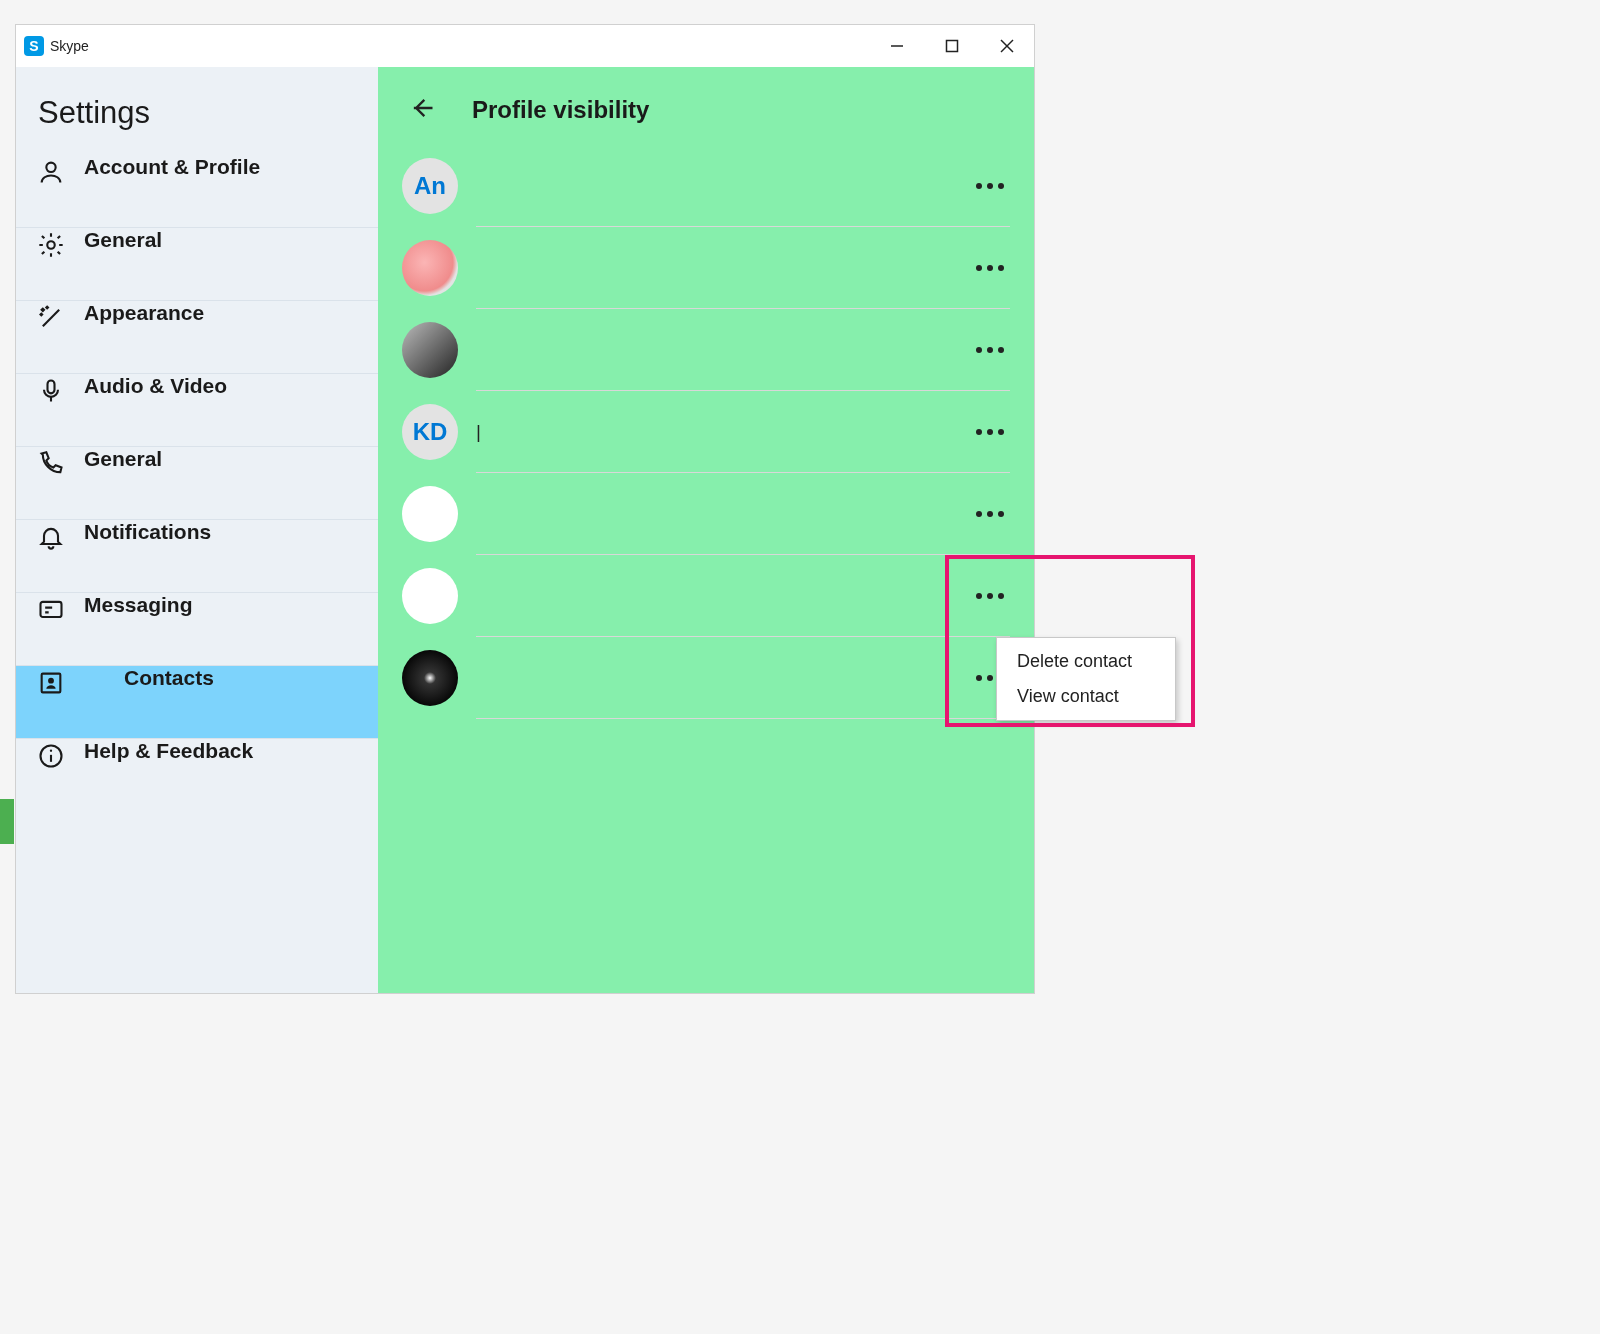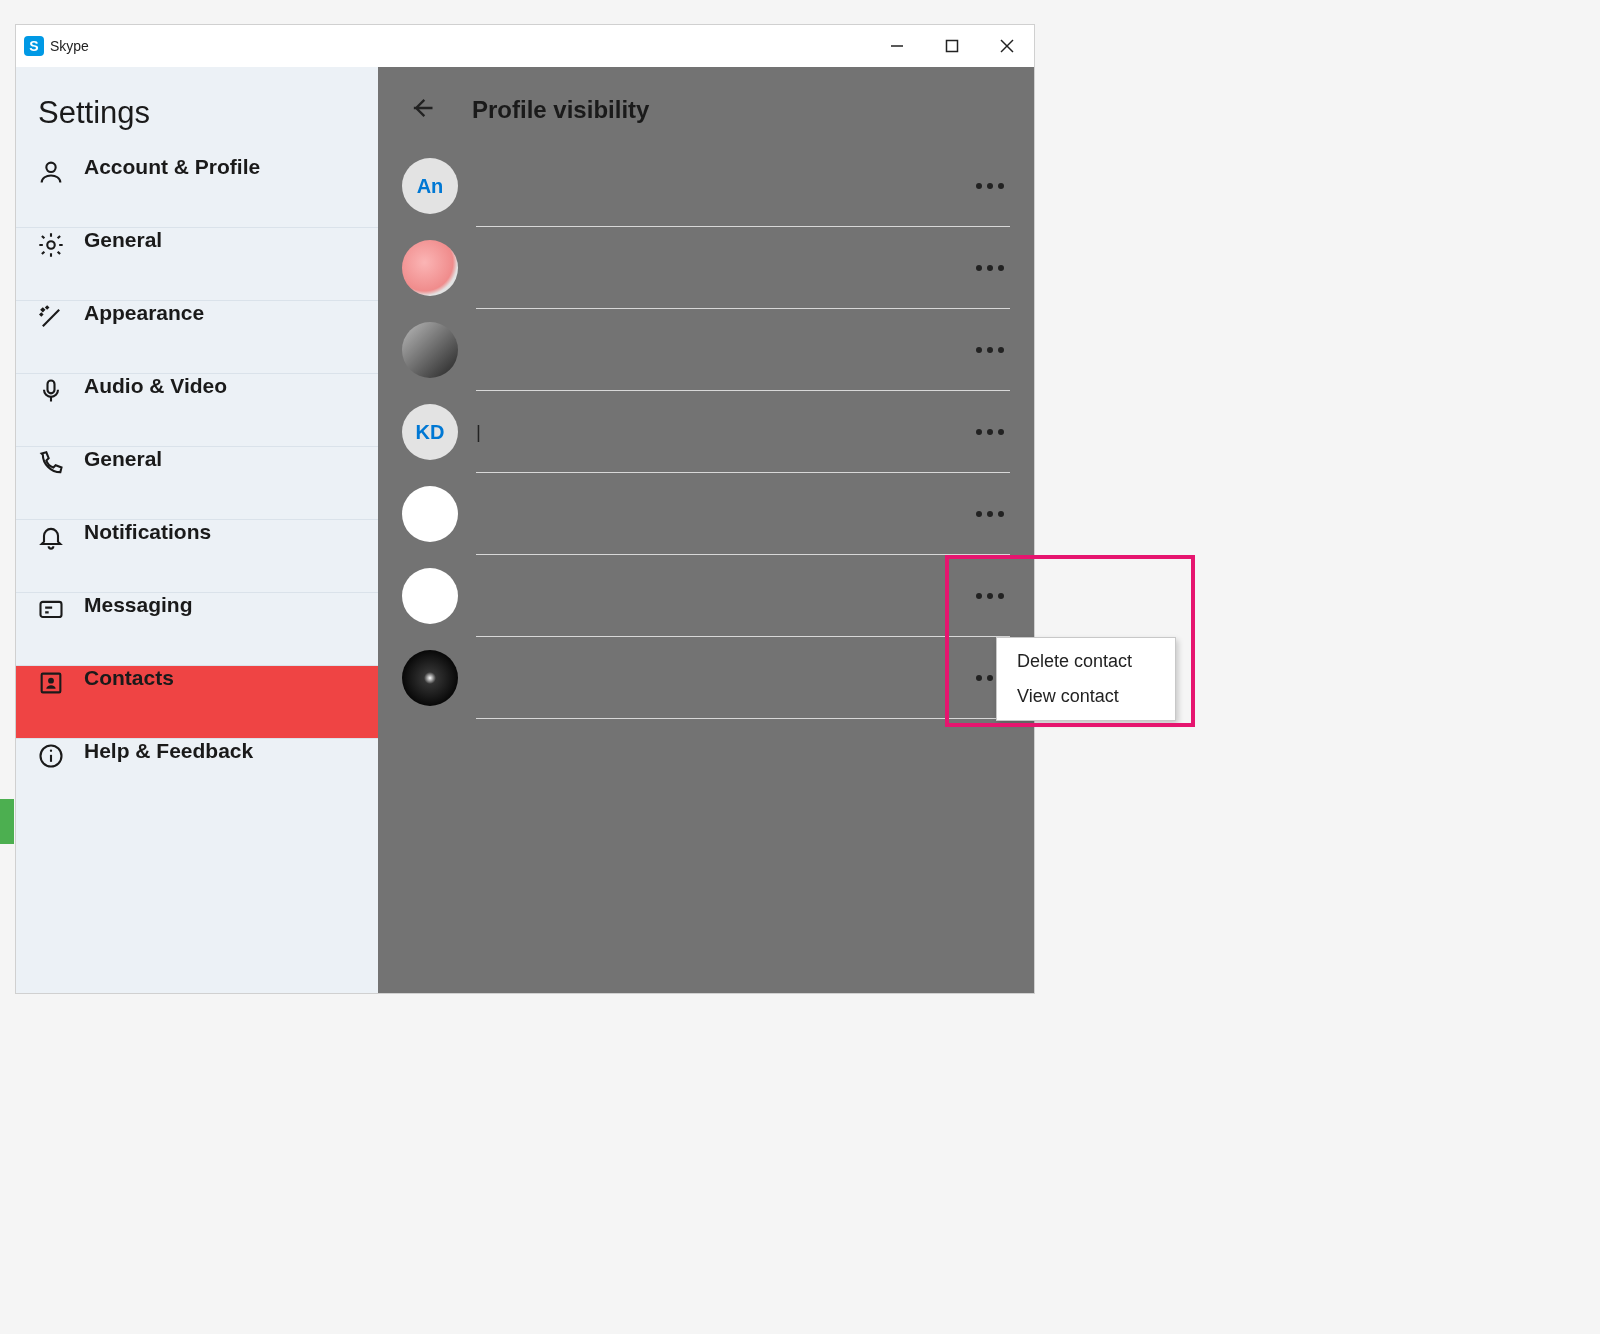--- a/index.html
+++ b/index.html
@@ -55,31 +55,31 @@
       padding: 28px 0 24px 22px;
     }
     .sidebar-item {
       display: flex;
       align-items: flex-start;
       height: 73px;
       padding-left: 18px;
       border-bottom: 1px solid #dae2ea;
       cursor: pointer;
     }
-    .sidebar-item.selected { background: #ef4444; }
+    .sidebar-item.selected { background: #7dd3fc; gap: 40px; }
     .sidebar-icon {
       width: 34px; height: 34px;
       display: flex; align-items: center; justify-content: center;
       margin-right: 16px;
       color: #1a1a1a;
     }
     .sidebar-label { font-size: 21px; font-weight: 600; color: #1a1a1a; }
     .main {
       flex: 1;
-      background: #737373;
+      background: #86efac;
       padding: 18px 24px 0 24px;
       position: relative;
     }
     .main-header {
       display: flex;
       align-items: center;
       height: 50px;
       gap: 36px;
     }
     .back-btn { cursor: pointer; margin-left: 6px;}
@@ -94,21 +94,21 @@
     .contact-row .divider {
       position: absolute;
       left: 74px; right: 0; bottom: 0;
       height: 1px; background: #d8d8d8;
     }
     .avatar {
       width: 56px; height: 56px;
       border-radius: 50%;
       background: #e3e3e3;
       display: flex; align-items: center; justify-content: center;
-      font-size: 20px; font-weight: 600; color: #0078d4;
+      font-size: 24px; font-weight: 600; color: #0078d4;
       flex-shrink: 0;
       overflow: hidden;
     }
     .avatar.pink { background: radial-gradient(circle at 40% 40%, #fbb5b5, #f08c8c 60%, #e3e3e3 70%); }
     .avatar.bw { background: linear-gradient(135deg, #bbb 0%, #222 100%); }
     .avatar.white { background: #fff; }
     .avatar.dark { background: radial-gradient(circle at 50% 50%, #fff 0%, #333 15%, #000 80%); }
     .contact-name { margin-left: 18px; font-size: 19px; color: #222; }
     .more-btn {
       margin-left: auto;

